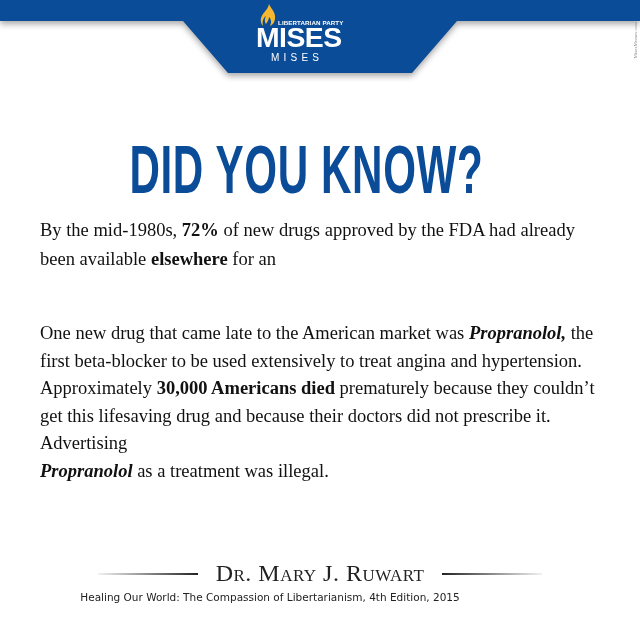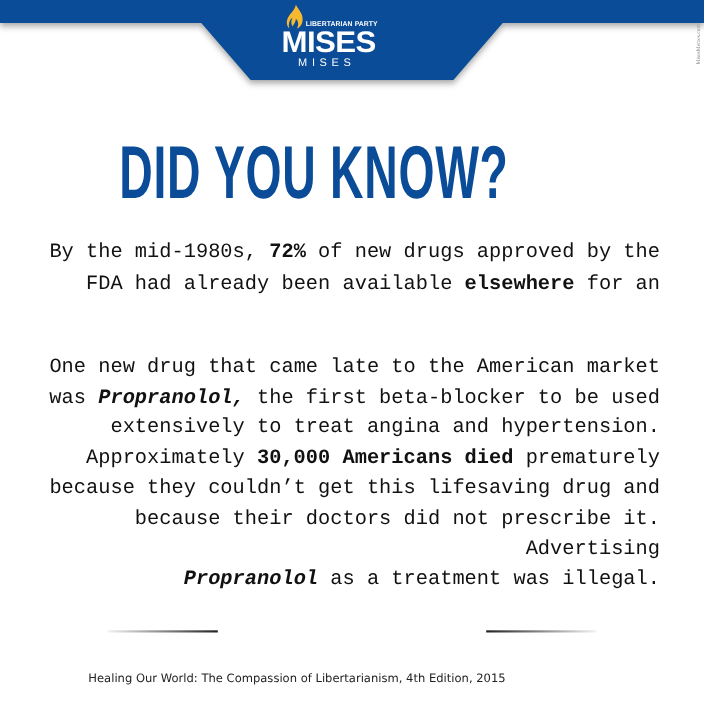--- a/index.html
+++ b/index.html
@@ -35,28 +35,28 @@
       position: absolute; left: 19px; top: 52px; width: 66px;
       font-family: "Liberation Sans", sans-serif;
       font-size: 10px; color: #ffffff; letter-spacing: 4.2px; white-space: nowrap;
     }
     .watermark {
       position: absolute; right: 2px; top: 22px;
       writing-mode: vertical-rl; transform: rotate(180deg);
       font-family: "Liberation Serif", serif; font-size: 5px; color: #888888;
     }
     .headline {
-      position: absolute; left: 0; top: 120px; width: 592px; text-align: left;
+      position: absolute; left: 0; top: 132px; width: 592px; text-align: right;
       font-family: "Liberation Sans", sans-serif; font-weight: bold;
       font-size: 68px; line-height: 74px; color: #0b4c98; letter-spacing: 1px;
     }
     .headline span { display: inline-block; transform: scaleX(0.62); transform-origin: center; }
     .para {
-      position: absolute; left: 40px; width: 560px; text-align: right;
-      font-family: Liberation Mono, monospace; font-size: 18.5px; color: #111111;
+      position: absolute; left: 40px; width: 560px; text-align: left;
+      font-family: Liberation Serif, serif; font-size: 18.5px; color: #111111;
     }
     .para1 { top: 216px; line-height: 28.5px; }
     .para2 { top: 320px; line-height: 27.6px; }
     .para b { font-weight: bold; }
     .para i { font-style: italic; font-weight: bold; }
     .sig-row {
       position: absolute; left: 0; top: 559px; width: 640px; height: 28px;
     }
     .line-left {
       position: absolute; left: 98px; top: 14px; width: 100px; height: 1.5px;
@@ -65,21 +65,21 @@
     .line-right {
       position: absolute; left: 442px; top: 14px; width: 100px; height: 1.5px;
       background: linear-gradient(to right, #222, rgba(0,0,0,0.05));
     }
     .author {
       position: absolute; left: 200px; top: 0; width: 240px; text-align: center;
       font-family: "Liberation Serif", serif; font-size: 24px; line-height: 28px;
       color: #222222; font-variant: small-caps; letter-spacing: 0.5px; white-space: nowrap;
     }
     .source {
-      position: absolute; left: 0; top: 611px; width: 540px; text-align: center;
+      position: absolute; left: 0; top: 591px; width: 540px; text-align: center;
       font-family: "DejaVu Sans", sans-serif; font-size: 10.5px; color: #222222;
     }
   </style>
 </head>
 <body>
 
 <div class="banner-wrap">
   <div class="banner"></div>
 </div>
 
@@ -102,16 +102,17 @@
 <div class="para para1">
   <span>By the mid-1980s, </span><b>72%</b><span> of new drugs approved by the FDA had already been available </span><b>elsewhere</b><span> for an </span><br>
 </div>
 
 <div class="para para2">
   <span>One new drug that came late to the American market was </span><i>Propranolol,</i><span> the first beta-blocker to be used extensively to treat angina and hypertension. Approximately </span><b>30,000 Americans died</b><span> prematurely because they couldn’t get this lifesaving drug and because their doctors did not prescribe it. Advertising </span><br><i>Propranolol</i><span> as a treatment was illegal.</span>
 </div>
 
 <div class="sig-row">
   <div class="line-left"></div>
+  <div class="author">Dr. Mary J. Ruwart</div>
   <div class="line-right"></div>
 </div>
 
 <div class="source">Healing Our World: The Compassion of Libertarianism, 4th Edition, 2015</div>
 
 </body></html>

